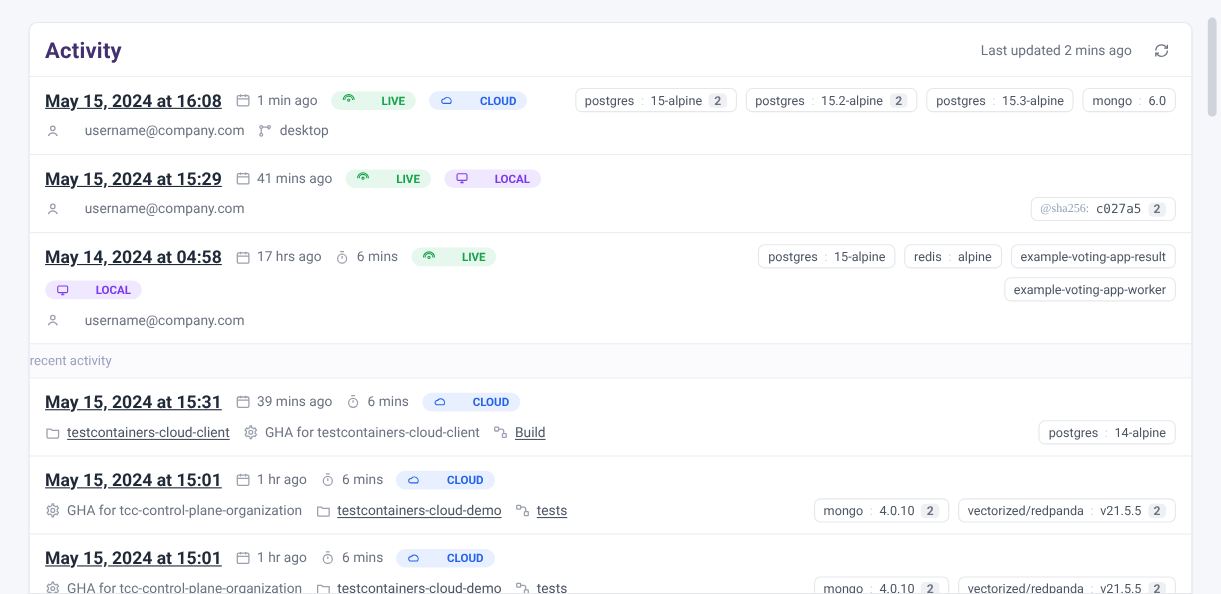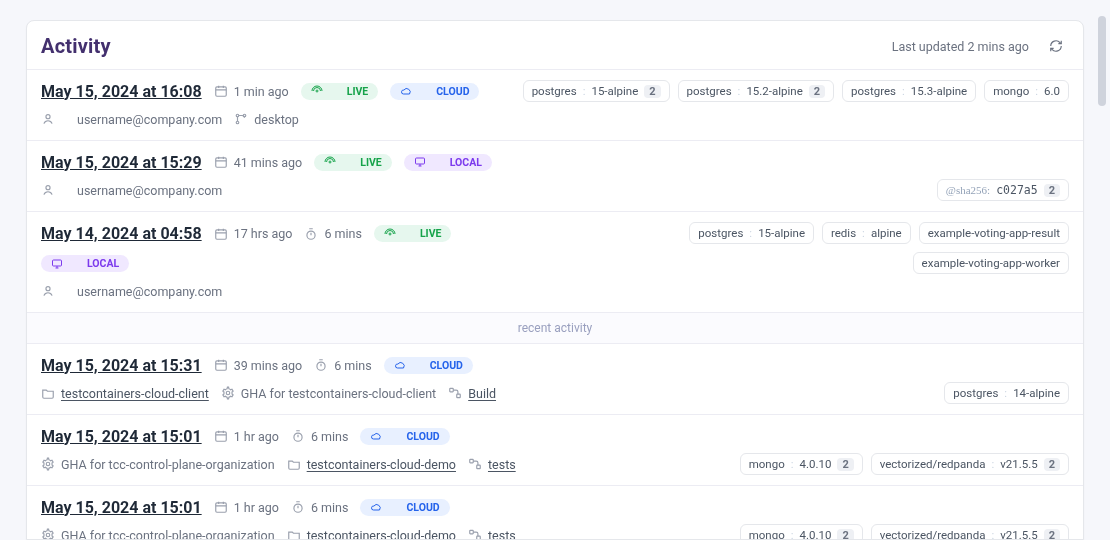--- a/index.html
+++ b/index.html
@@ -140,21 +140,21 @@
     cursor: default;
   }
   .chip .sep { color: #cbd5e1; }
   .chip .digest { color: var(--digest); font-family: Liberation Serif, serif; font-size: 11px; }
   .chip .val { color: #4b5563; font-family: ui-monospace, Menlo, Consolas, monospace; }
   .chip .count {
     background: var(--count-bg); color: #6b7280; border-radius: 4px; padding: 0 5px; font-size: 11px; font-weight: 700;
   }
 
   .divider-label {
-    text-align: center;
+    text-align: left;
     color: #9aa0bf;
     font-size: 12px;
     padding: 8px 0;
     border-top: 1px solid var(--row-border);
     background: #fbfbfe;
   }
 
   
   .ico svg { width: 14px; height: 14px; display: block; }
 

